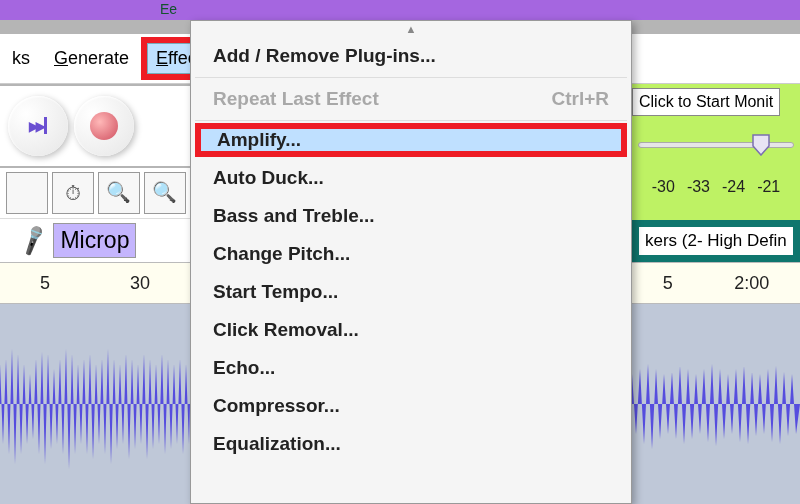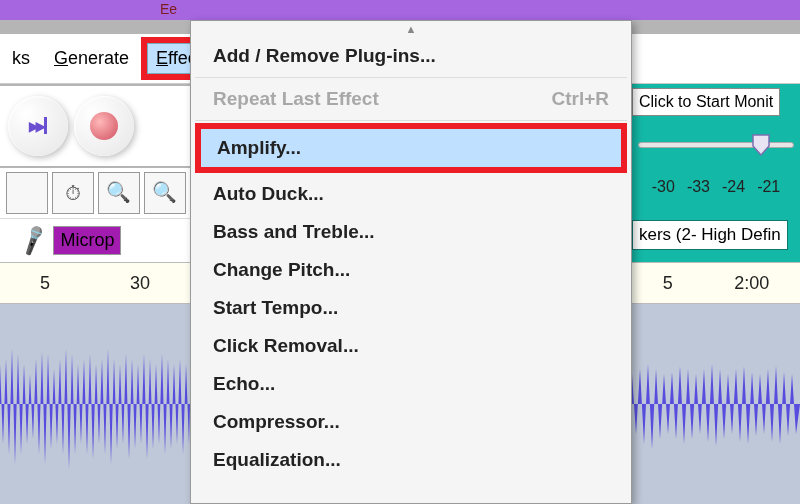--- a/index.html
+++ b/index.html
@@ -1,63 +1,63 @@
 <!DOCTYPE html>
 <html><head>
 <meta charset="utf-8">
 <style>
   * { box-sizing: border-box; margin: 0; padding: 0; font-family: "Segoe UI", Tahoma, sans-serif; }
   body { width: 800px; height: 504px; overflow: hidden; background: #b5b5b5; position: relative; }
 
   .titlebar { background: #a566e0; height: 20px; width: 100%; position: absolute; top: 0; left: 0; }
-  .title-text { position: absolute; top: 1px; left: 160px; font-size: 14px; color: #7f1d1d; }
+  .title-text { position: absolute; top: 1px; left: 160px; font-size: 14px; color: #14532d; }
 
   .menubar { position: absolute; top: 34px; left: 0; width: 800px; height: 50px; background: #fff; display: flex; align-items: center; padding-left: 0; border-bottom: 1px solid #ccc; }
   .menu-item { font-size: 18px; padding: 4px 8px; margin: 0 4px; color: #000; }
   .menu-item .acc { text-decoration: underline; }
   .menu-effect-wrap { border: 6px solid #ee1c25; padding: 0; }
   .menu-effect-inner { background: #bfe0ff; border: 1px solid #7ab; padding: 4px 8px; font-size: 18px; }
 
   .transport { position: absolute; top: 86px; left: 0; width: 190px; height: 80px; background: #fff; display: flex; align-items: center; padding-left: 8px; gap: 6px; }
   .t-btn { width: 60px; height: 60px; border-radius: 50%; background: radial-gradient(circle at 30% 30%, #fff, #e6e6e6); box-shadow: 2px 2px 6px rgba(0,0,0,.25), inset 1px 1px 2px #fff; display: flex; align-items: center; justify-content: center; }
   .ff-icon::before { content: "\25B6\25B6"; color: #6a4fd1; font-size: 14px; letter-spacing: -4px; }
   .ff-icon::after { content: ""; border-left: 3px solid #6a4fd1; height: 16px; margin-left: 2px; }
   .rec-dot { width: 28px; height: 28px; border-radius: 50%; background: radial-gradient(circle at 35% 35%, #ffb8b8, #d05060); }
 
   .tool-row { position: absolute; top: 168px; left: 0; width: 190px; height: 50px; background: #fff; display: flex; align-items: center; gap: 4px; padding-left: 6px; }
   .tool-sq { width: 42px; height: 42px; border: 1px solid #999; background: #f7f7f7; display: flex; align-items: center; justify-content: center; font-size: 20px; color: #444; }
 
   .mic-row { position: absolute; top: 218px; left: 0; width: 190px; height: 44px; background: #fff; display: flex; align-items: center; gap: 6px; padding-left: 20px; border-top: 1px solid #ddd; }
   .mic-icon { font-size: 22px; transform: rotate(-25deg); }
-  .mic-box { border: 1px solid #999; background: #a21caf; padding: 3px 6px; font-size: 18px; }
+  .mic-box { border: 1px solid #999; background: #c4b5fd; padding: 3px 6px; font-size: 23px; }
 
   .ruler-left { position: absolute; top: 262px; left: 0; width: 190px; height: 42px; background: #fffef0; border-top: 1px solid #bbb; border-bottom: 1px solid #bbb; display: flex; align-items: center; justify-content: space-around; font-size: 18px; color: #222; }
   .ruler-right { position: absolute; top: 262px; left: 632px; width: 168px; height: 42px; background: #fffef0; border-top: 1px solid #bbb; border-bottom: 1px solid #bbb; display: flex; align-items: center; justify-content: space-around; font-size: 18px; color: #222; }
 
   .wave-area { position: absolute; top: 304px; left: 0; width: 800px; height: 200px; background: #b5b5b5; }
   .wave-left { position: absolute; top: 0; left: 0; width: 190px; height: 200px; background: #bfc8d8; overflow: hidden; }
   .wave-right { position: absolute; top: 0; left: 632px; width: 168px; height: 200px; background: #bfc8d8; overflow: hidden; }
   .wave-svg { width: 100%; height: 100%; }
 
-  .right-panel { position: absolute; top: 84px; left: 632px; width: 168px; height: 178px; background: #14b8a6; }
+  .right-panel { position: absolute; top: 84px; left: 632px; width: 168px; height: 178px; background: #bef264; }
   .start-monitor { position: absolute; top: 4px; left: 0; border: 1px solid #888; padding: 4px 6px; font-size: 16px; background: #fff; white-space: nowrap; }
   .slider-track { position: absolute; top: 58px; left: 6px; width: 156px; height: 6px; background: #e6e6e6; border: 1px solid #aaa; border-radius: 3px; }
   .slider-thumb { position: absolute; top: 50px; left: 120px; width: 18px; height: 22px; }
   .slider-thumb svg { width: 18px; height: 22px; }
   .scale-row { position: absolute; top: 94px; left: 0; width: 168px; font-size: 16px; color: #222; display: flex; justify-content: center; gap: 12px; }
-  .speakers-box { position: absolute; top: 136px; left: 0; border: 1px solid #0f766e; padding: 4px 6px; font-size: 17px; background: #fff; white-space: nowrap; }
+  .speakers-box { position: absolute; top: 136px; left: 0; border: 7px solid #0f766e; padding: 4px 6px; font-size: 17px; background: #fff; white-space: nowrap; }
 
   .dropdown { position: absolute; top: 20px; left: 190px; width: 442px; height: 484px; background: #f5f5f5; border: 1px solid #999; box-shadow: 3px 3px 8px rgba(0,0,0,.3); }
   .dd-up { text-align: center; color: #888; font-size: 11px; padding: 2px 0; }
   .dd-item { font-size: 19px; color: #222; padding: 8px 22px; white-space: nowrap; font-weight: bold; }
   .dd-item.disabled { color: #a8a8a8; }
   .dd-shortcut { float: right; color: #a8a8a8; }
   .dd-sep { height: 1px; background: #ddd; margin: 2px 4px; }
   .dd-highlight-wrap { border: 6px solid #ee1c25; margin: 2px 4px; }
-  .dd-item.highlight { background: #bfe0ff; padding: 8px 16px; }
+  .dd-item.highlight { background: #bfe0ff; padding: 0 16px; }
 
 </style>
 </head>
 <body>
 
 <div class="titlebar"></div>
 <div class="title-text">Ee</div>
 
 <div class="menubar">
   <span class="menu-item">ks</span>

